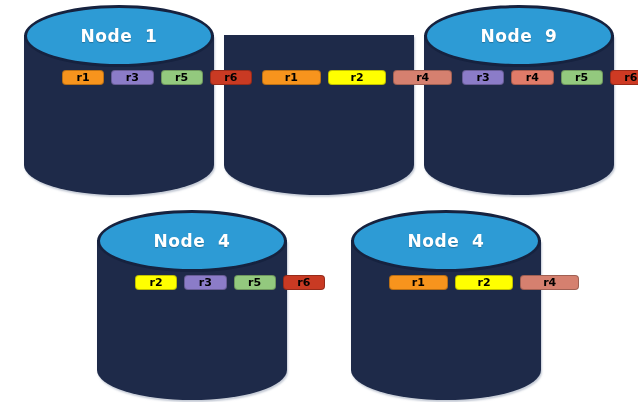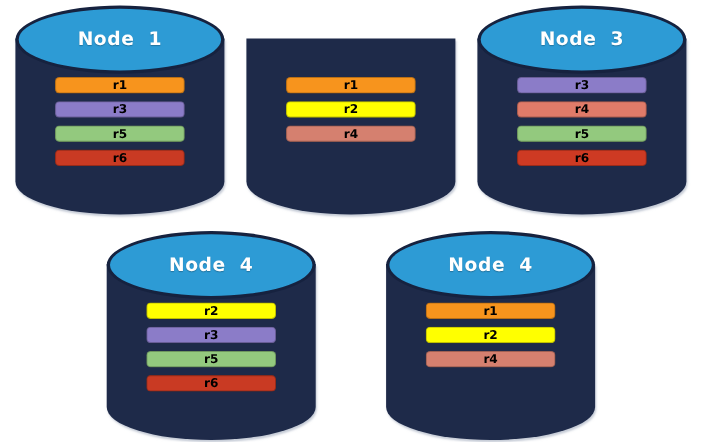--- a/index.html
+++ b/index.html
@@ -5,21 +5,21 @@
   html, body { margin: 0; padding: 0; background: #ffffff; }
   .canvas {
     position: relative;
     width: 638px;
     height: 402px;
     background: #ffffff;
     font-family: "DejaVu Sans", "Liberation Sans", sans-serif;
     overflow: hidden;
   }
   .row { position: absolute; left: 0; width: 100%; display: flex; justify-content: center; }
-  .row-top { top: 5px; gap: 20px; align-items: center; }
+  .row-top { top: 5px; gap: 10px; align-items: center; }
   .row-bottom { top: 210px; gap: 64px; align-items: center; }
 
   .cylinder { position: relative; width: 190px; height: 190px; flex: 0 0 auto; }
 
   .cyl-body {
     position: absolute;
     top: 30px; left: 0;
     width: 190px; height: 160px;
     border-radius: 0 0 95px 95px / 0 0 30px 30px;
     box-shadow: 1px 2px 2px rgba(150,160,180,0.55);
@@ -40,22 +40,23 @@
     font-weight: bold;
     white-space: pre;
     letter-spacing: 0.5px;
     text-shadow: 0 1px 1px rgba(0,0,0,0.25);
   }
   .bars {
     position: absolute;
     top: 65px; left: 0;
     width: 100%;
     z-index: 3;
-    display: flex; flex-direction: column; align-items: center;
+    display: flex; flex-direction: row; align-items: center;
     gap: 7px;
+    padding-left: 38px;
   }
   .bar {
     width: 118px; height: 15px;
     box-sizing: border-box;
     border-radius: 4px;
     border: 1px solid rgba(0,0,0,0.25);
     display: flex; align-items: center; justify-content: center;
     font-size: 11px;
     font-weight: bold;
     color: #000000;
@@ -87,21 +88,21 @@
       <div class="bars">
         <div class="bar" style="background: rgb(247, 148, 29);">r1</div>
         <div class="bar" style="background: rgb(255, 255, 0);">r2</div>
         <div class="bar" style="background: rgb(213, 128, 111);">r4</div>
       </div>
     </div>
 
     <div class="cylinder">
       <div class="cyl-body" style="background: rgb(30, 42, 73);"></div>
       <div class="cyl-top" style="background: rgb(45, 155, 213);">
-        <span class="node-title">Node  3</span>
+        <span class="node-title">Node  9</span>
       </div>
       <div class="bars">
         <div class="bar" style="background: rgb(139, 124, 200);">r3</div>
         <div class="bar" style="background: rgb(224, 123, 105);">r4</div>
         <div class="bar" style="background: rgb(147, 201, 126);">r5</div>
         <div class="bar" style="background: rgb(206, 58, 35);">r6</div>
       </div>
     </div>
 
   </div>

